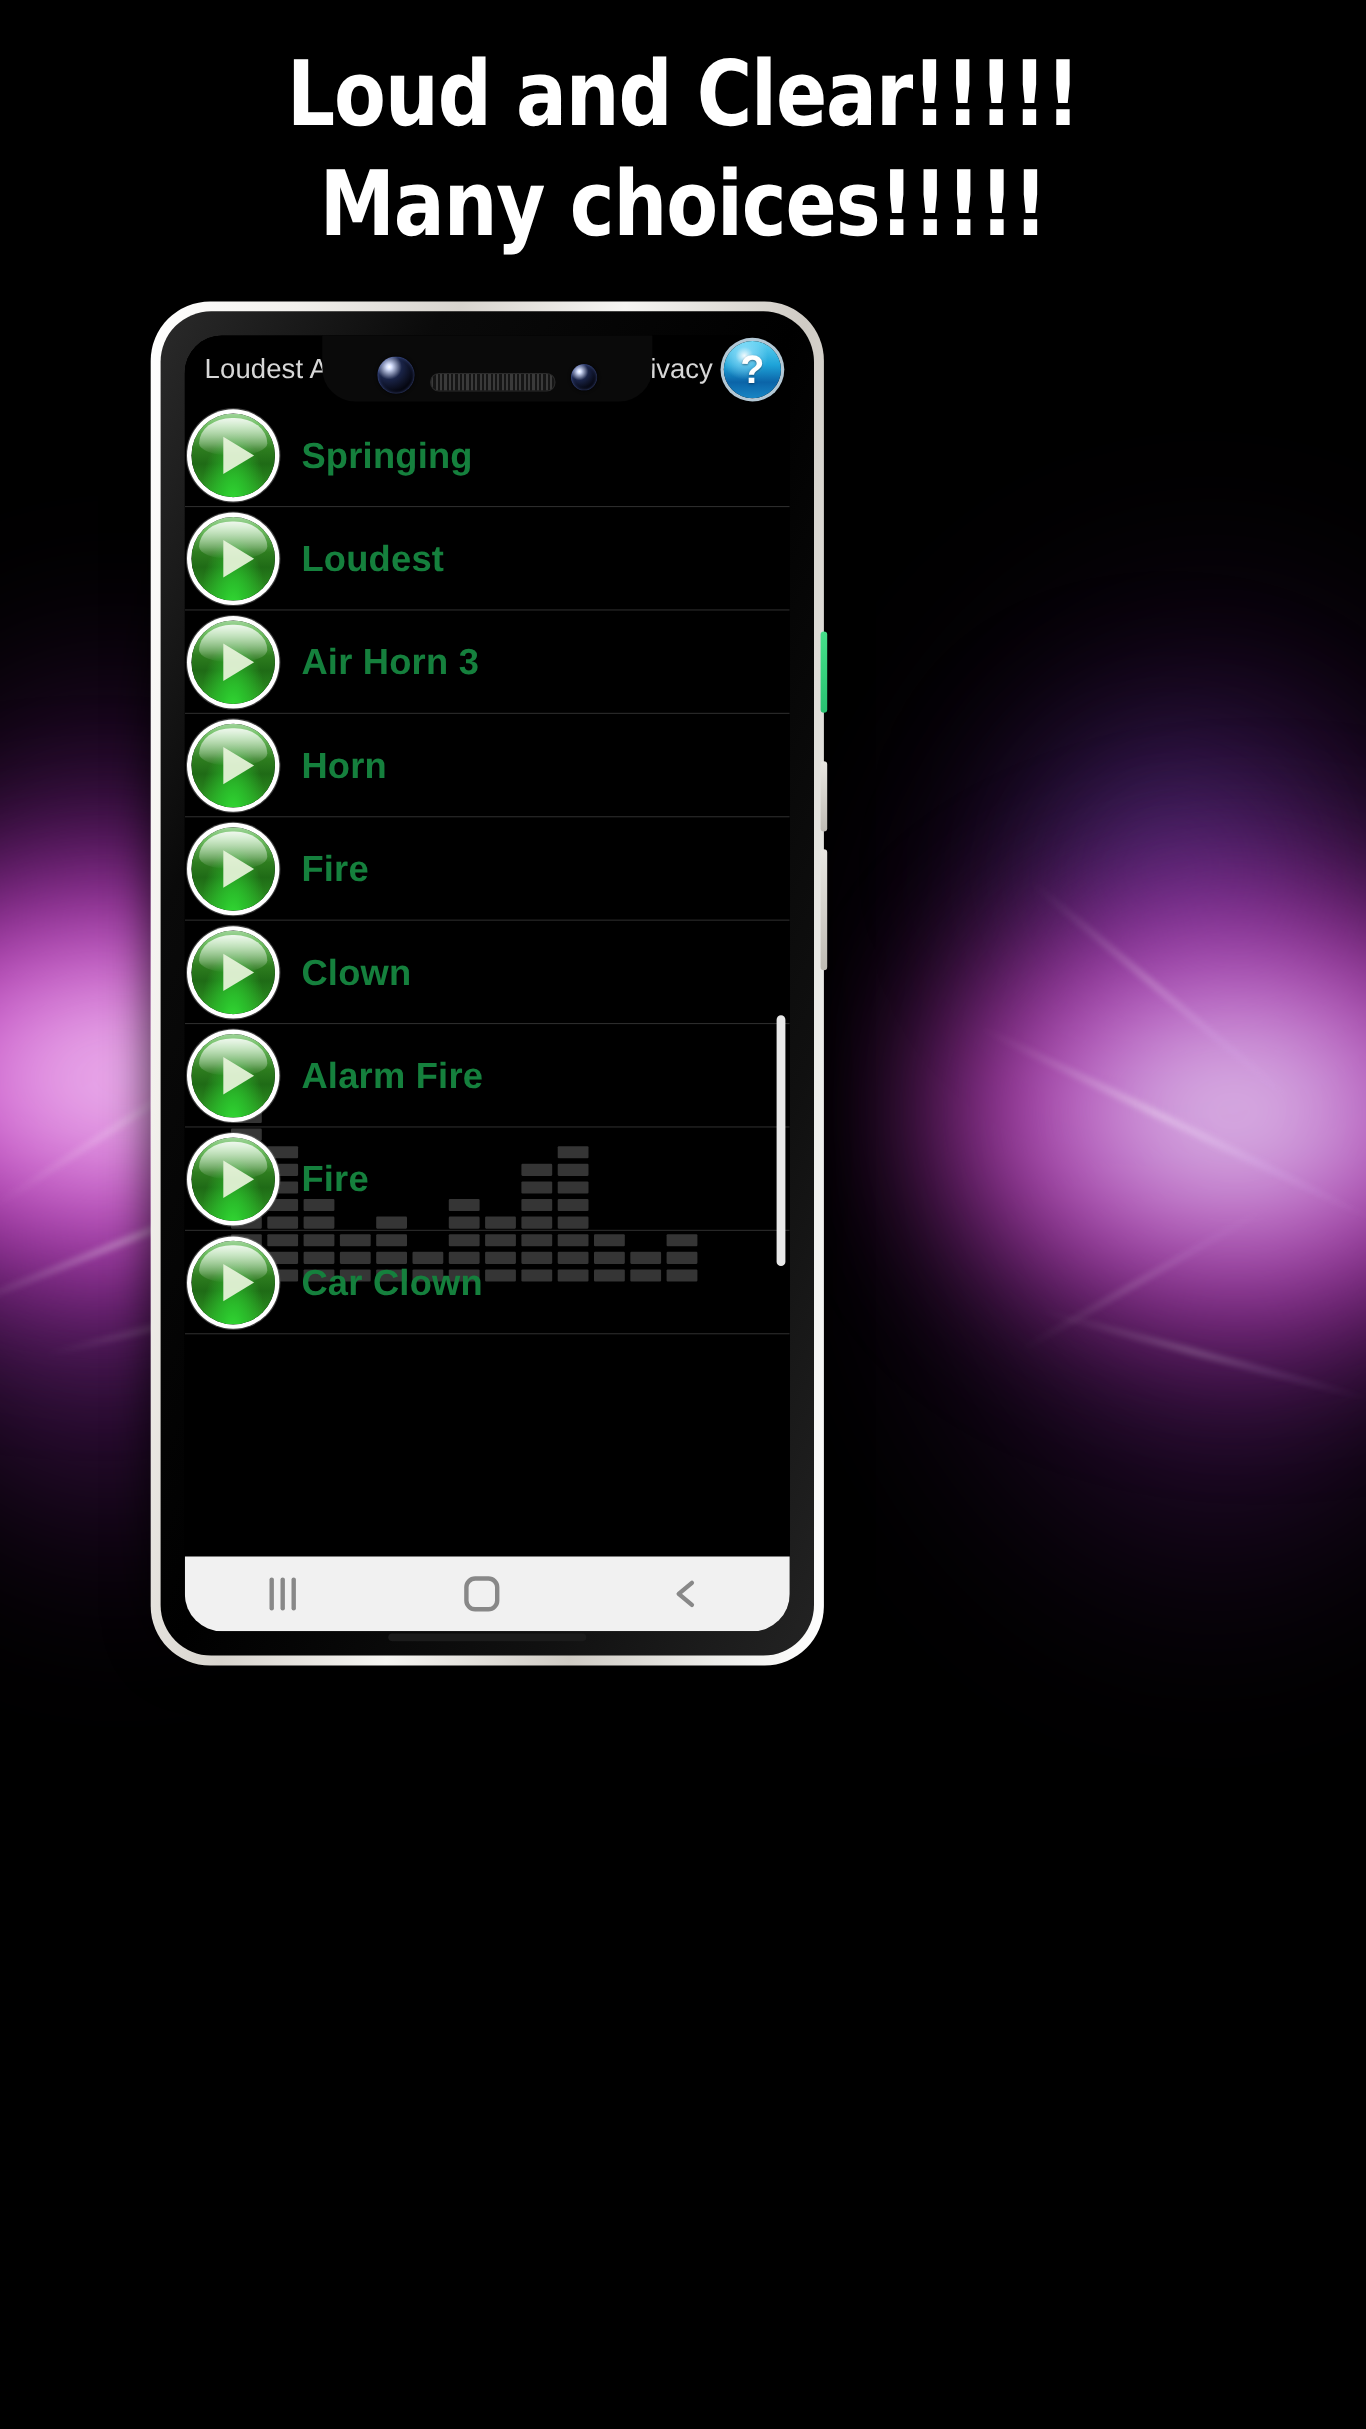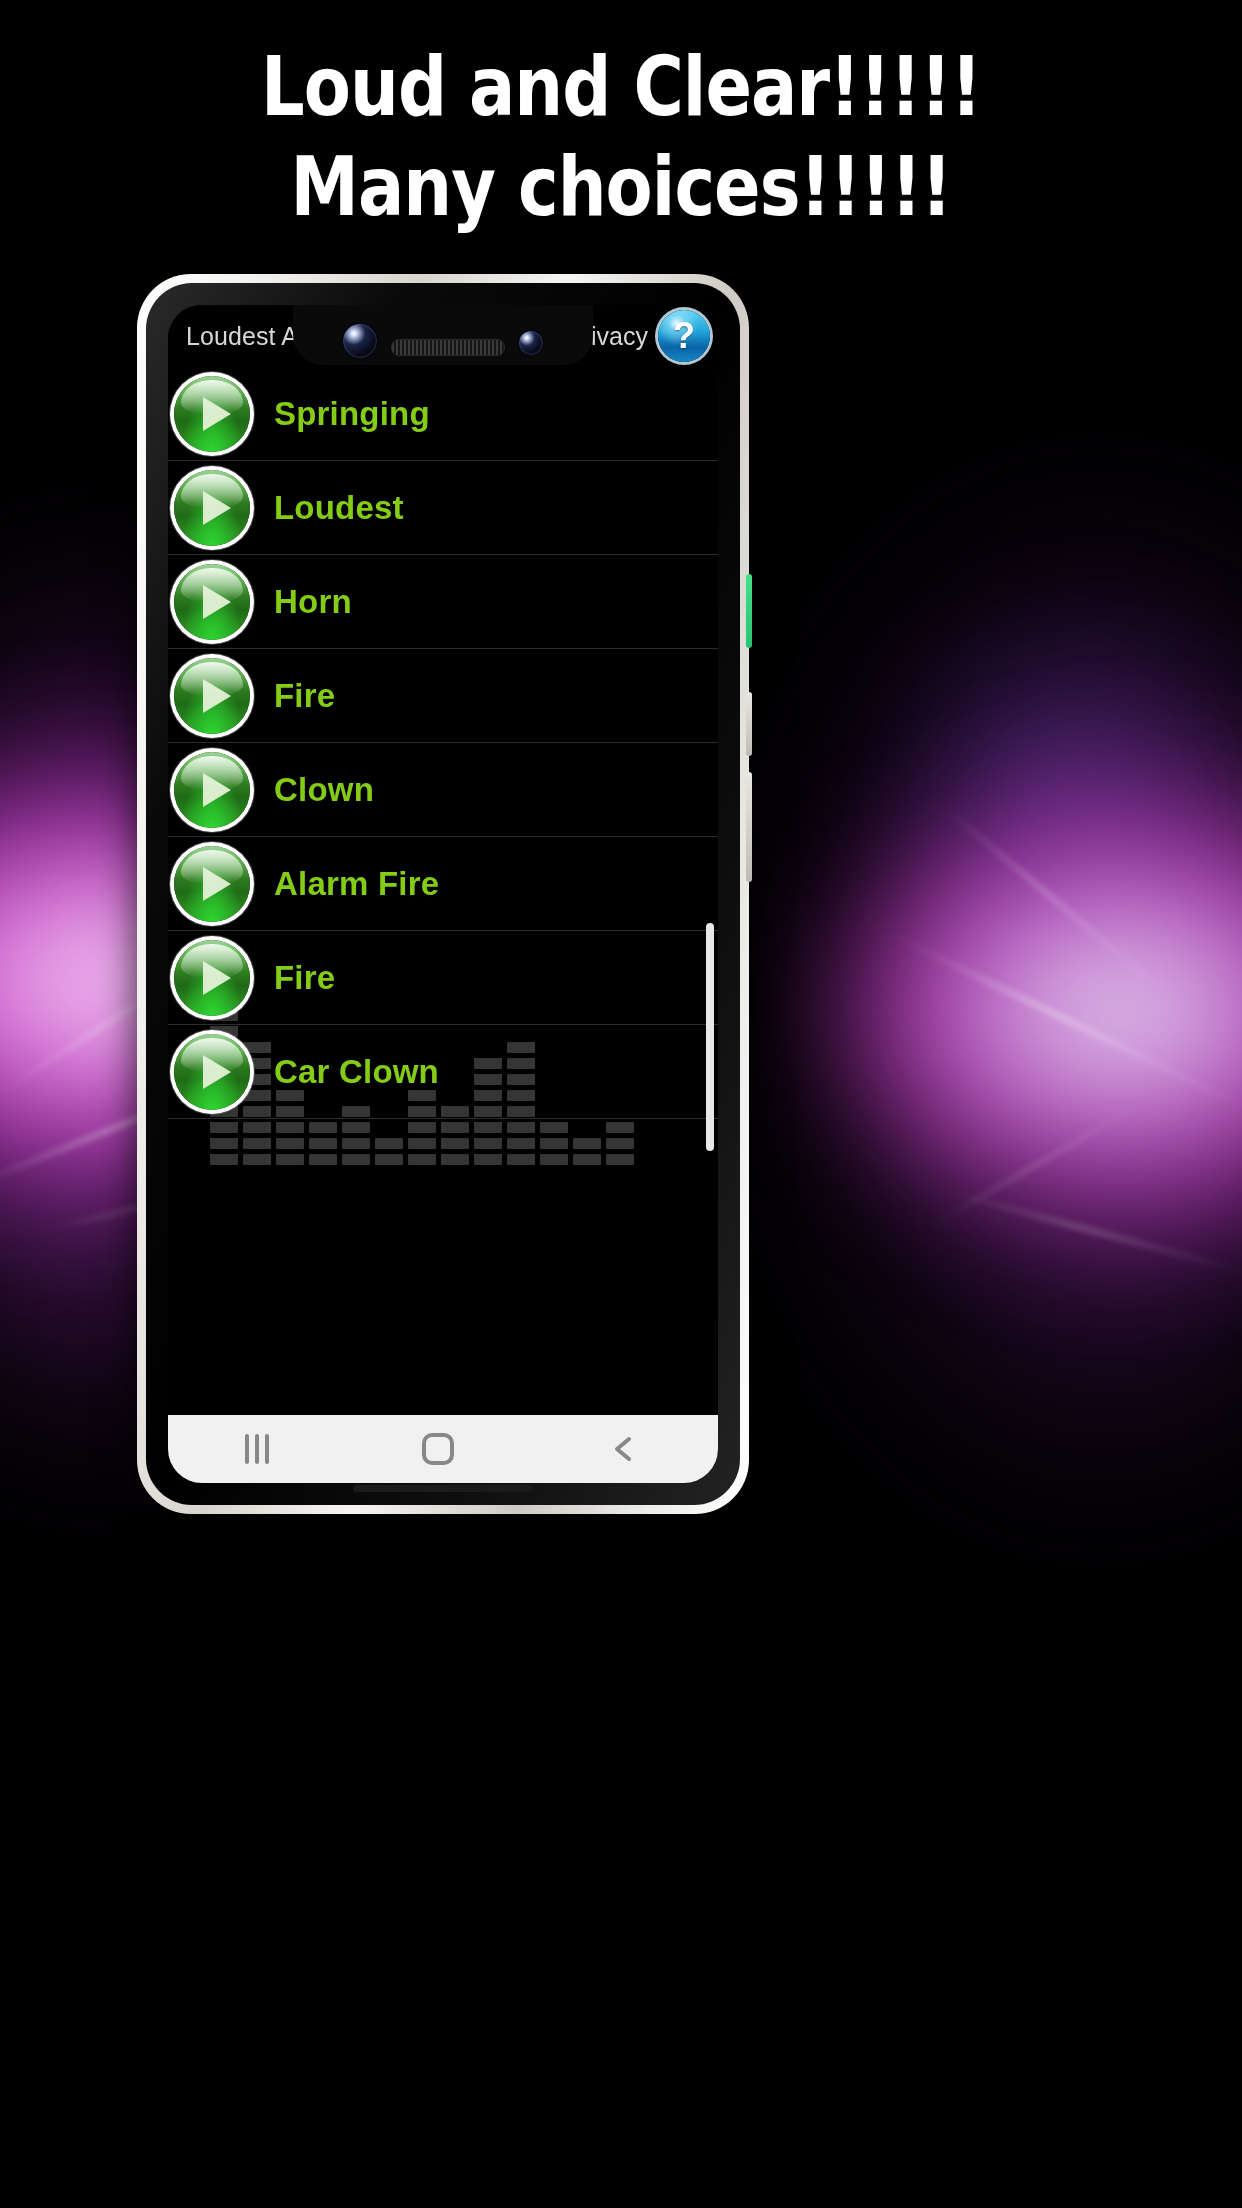--- a/index.html
+++ b/index.html
@@ -309,21 +309,21 @@
   .play-tri {
     position: relative;
     z-index: 2;
     width: 0; height: 0;
     border-left: 28px solid rgba(233,244,220,0.92);
     border-top: 17px solid transparent;
     border-bottom: 17px solid transparent;
     margin-left: 10px;
   }
   .row-label {
-    color: #84cc16;
+    color: #15803d;
     font-size: 33px;
     font-weight: bold;
     margin-left: 24px;
     letter-spacing: .2px;
     white-space: nowrap;
   }
   
   .scroll-thumb {
     position: absolute;
     right: 4px; top: 556px;
@@ -513,20 +513,26 @@
               <div class="row">
                 <div class="play-btn">
                   <div class="play-tri"></div>
                 </div>
                 <div class="row-label">Loudest</div>
               </div>
               <div class="row">
                 <div class="play-btn">
                   <div class="play-tri"></div>
                 </div>
+                <div class="row-label">Air Horn 3</div>
+              </div>
+              <div class="row">
+                <div class="play-btn">
+                  <div class="play-tri"></div>
+                </div>
                 <div class="row-label">Horn</div>
               </div>
               <div class="row">
                 <div class="play-btn">
                   <div class="play-tri"></div>
                 </div>
                 <div class="row-label">Fire</div>
               </div>
               <div class="row">
                 <div class="play-btn">

